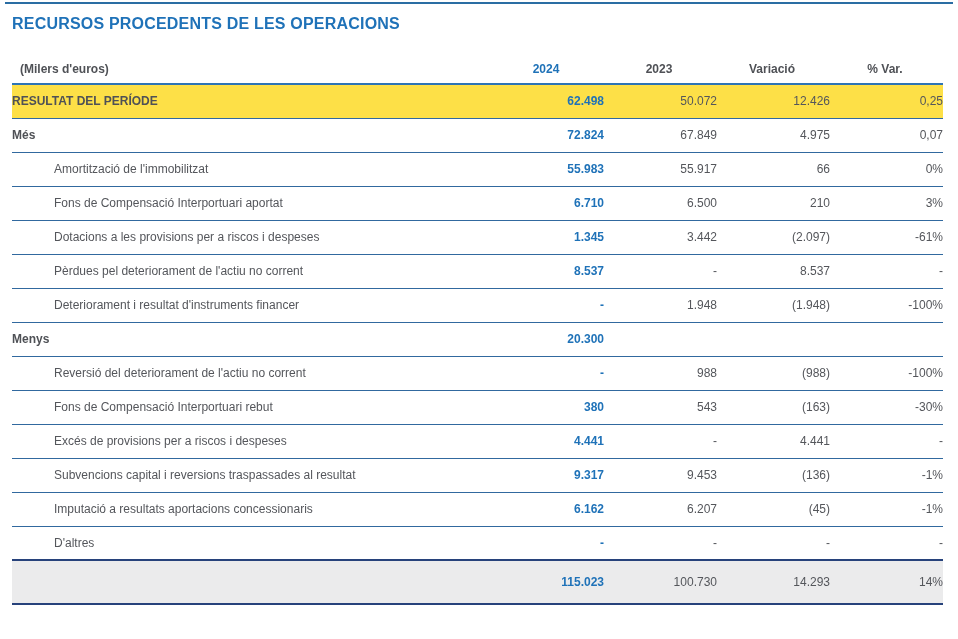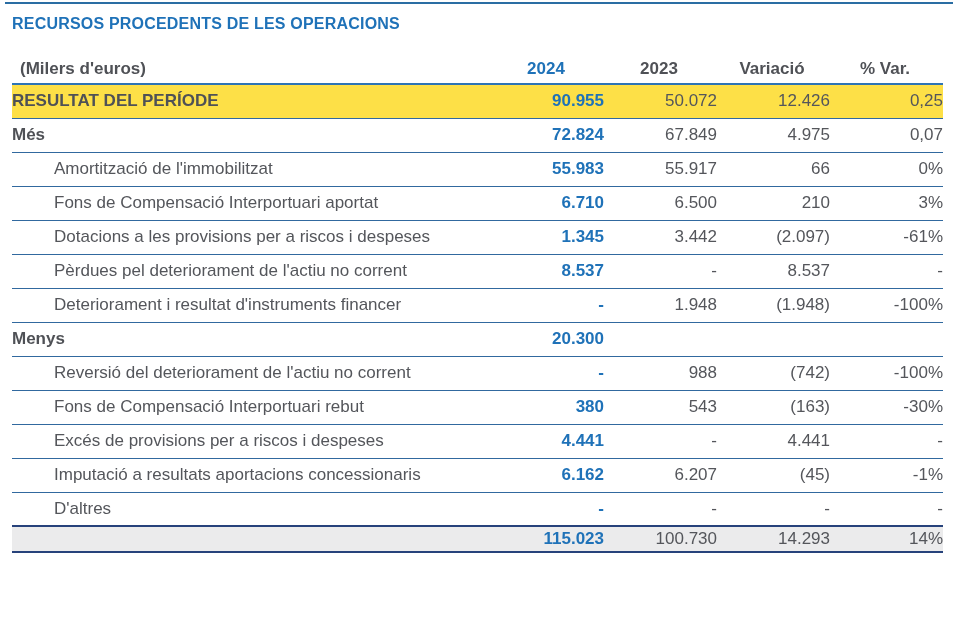--- a/index.html
+++ b/index.html
@@ -20,21 +20,21 @@
     font-size: 16px;
     font-weight: bold;
     margin: 11px 0 0 12px;
     letter-spacing: 0.2px;
   }
   table.fin-table {
     border-collapse: collapse;
     margin: 21px 0 0 12px;
     width: 931px;
     table-layout: fixed;
-    font-size: 17px;
+    font-size: 12px;
     color: #54565b;
   }
   col.col-label   { width: 479px; }
   col.col-num     { width: 113px; }
 
   
   tr.head-row th {
     font-weight: bold;
     color: #4f5156;
     height: 30px;
@@ -61,21 +61,21 @@
     background: #fde047;
   }
   tr.row-main td.label { font-weight: bold; color: #4f5156; }
   tr.row-group td.label { font-weight: bold; color: #4f5156; }
   tr.row-sub td.label { padding-left: 42px; }
 
   tr.row-total td {
     background: #ebebec;
     border-top: 2px solid #27427b;
     border-bottom: 2px solid #27427b;
-    height: 26px;
+    height: 44px;
   }
 </style>
 </head>
 <body>
 
 <div class="top-rule"></div>
 
 <h1 class="page-title">RECURSOS PROCEDENTS DE LES OPERACIONS</h1>
 
 <table class="fin-table">
@@ -91,21 +91,21 @@
       <th class="label">(Milers d'euros)</th>
       <th class="num y2024">2024</th>
       <th class="num">2023</th>
       <th class="num">Variació</th>
       <th class="num">% Var.</th>
     </tr>
   </thead>
   <tbody>
     <tr class="data-row row-main">
       <td class="label">RESULTAT DEL PERÍODE</td>
-      <td class="num c2024">90.955</td>
+      <td class="num c2024">62.498</td>
       <td class="num">50.072</td>
       <td class="num">12.426</td>
       <td class="num">0,25</td>
     </tr>
     <tr class="data-row row-group">
       <td class="label">Més</td>
       <td class="num c2024">72.824</td>
       <td class="num">67.849</td>
       <td class="num">4.975</td>
       <td class="num">0,07</td>
@@ -149,36 +149,43 @@
       <td class="label">Menys</td>
       <td class="num c2024">20.300</td>
       <td class="num"></td>
       <td class="num"></td>
       <td class="num"></td>
     </tr>
     <tr class="data-row row-sub">
       <td class="label">Reversió del deteriorament de l'actiu no corrent</td>
       <td class="num c2024">-</td>
       <td class="num">988</td>
-      <td class="num">(742)</td>
+      <td class="num">(988)</td>
       <td class="num">-100%</td>
     </tr>
     <tr class="data-row row-sub">
       <td class="label">Fons de Compensació Interportuari rebut</td>
       <td class="num c2024">380</td>
       <td class="num">543</td>
       <td class="num">(163)</td>
       <td class="num">-30%</td>
     </tr>
     <tr class="data-row row-sub">
       <td class="label">Excés de provisions per a riscos i despeses</td>
       <td class="num c2024">4.441</td>
       <td class="num">-</td>
       <td class="num">4.441</td>
       <td class="num">-</td>
+    </tr>
+    <tr class="data-row row-sub">
+      <td class="label">Subvencions capital i reversions traspassades al resultat</td>
+      <td class="num c2024">9.317</td>
+      <td class="num">9.453</td>
+      <td class="num">(136)</td>
+      <td class="num">-1%</td>
     </tr>
     <tr class="data-row row-sub">
       <td class="label">Imputació a resultats aportacions concessionaris</td>
       <td class="num c2024">6.162</td>
       <td class="num">6.207</td>
       <td class="num">(45)</td>
       <td class="num">-1%</td>
     </tr>
     <tr class="data-row row-sub">
       <td class="label">D'altres</td>

